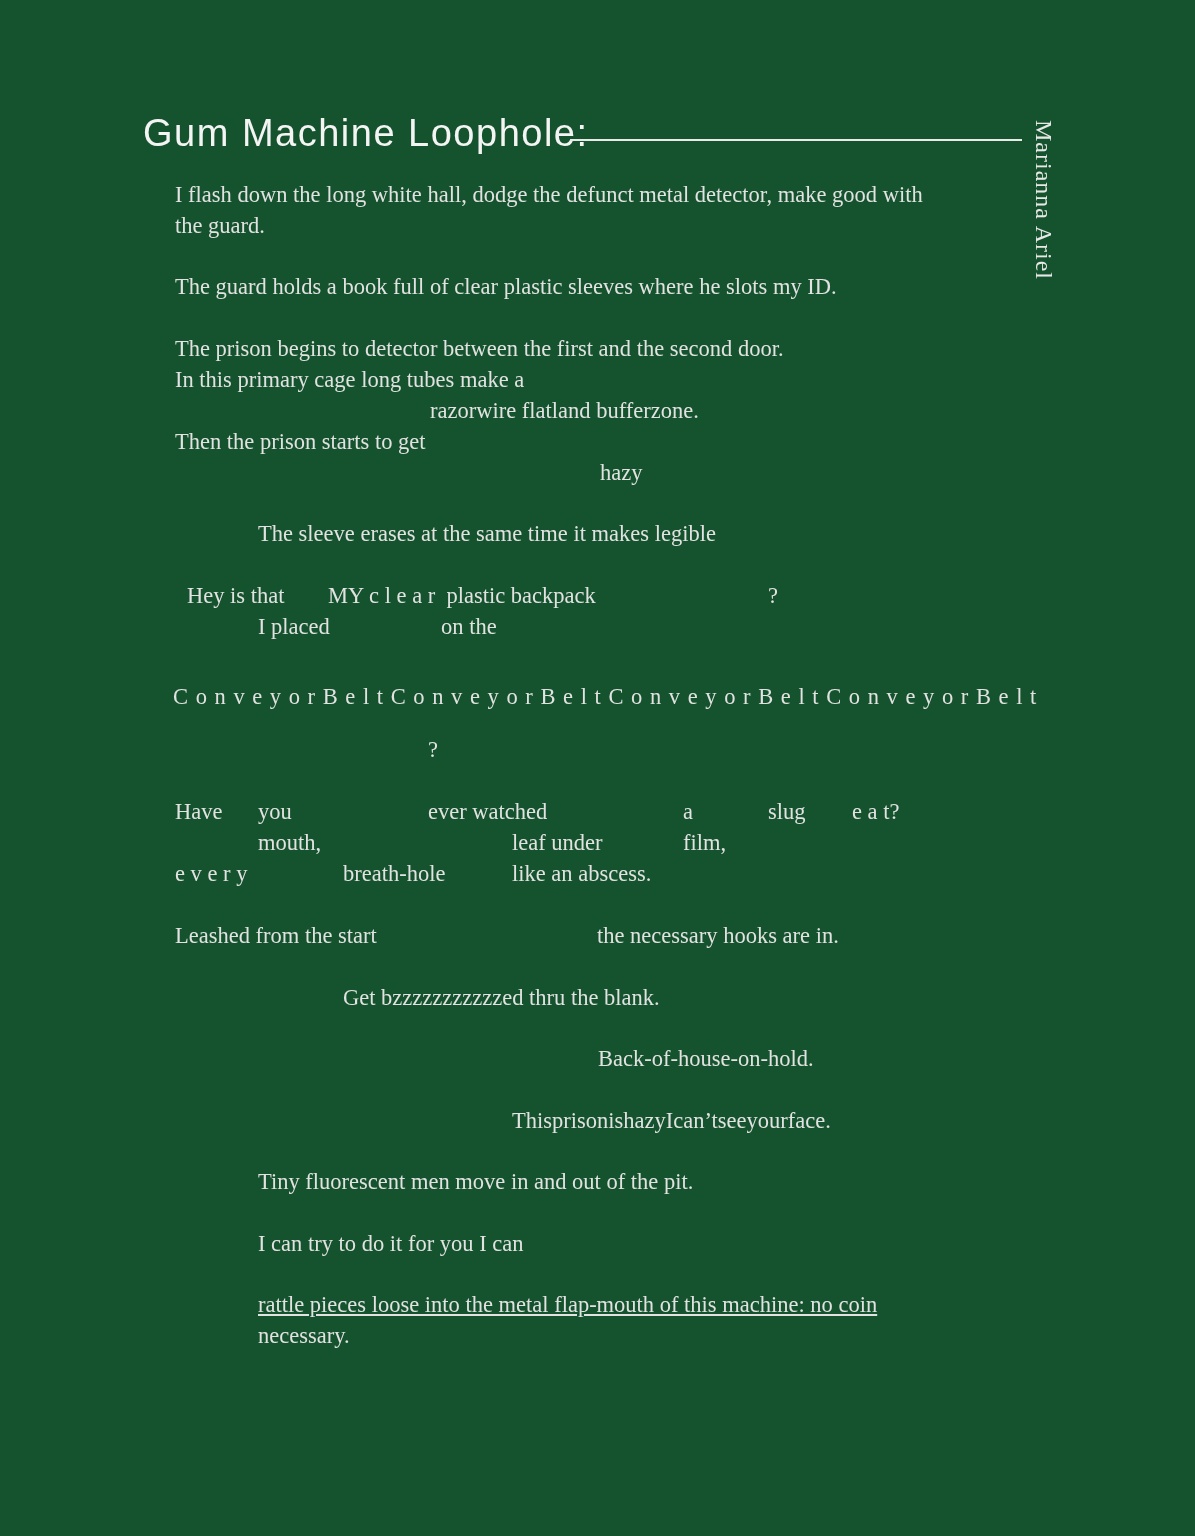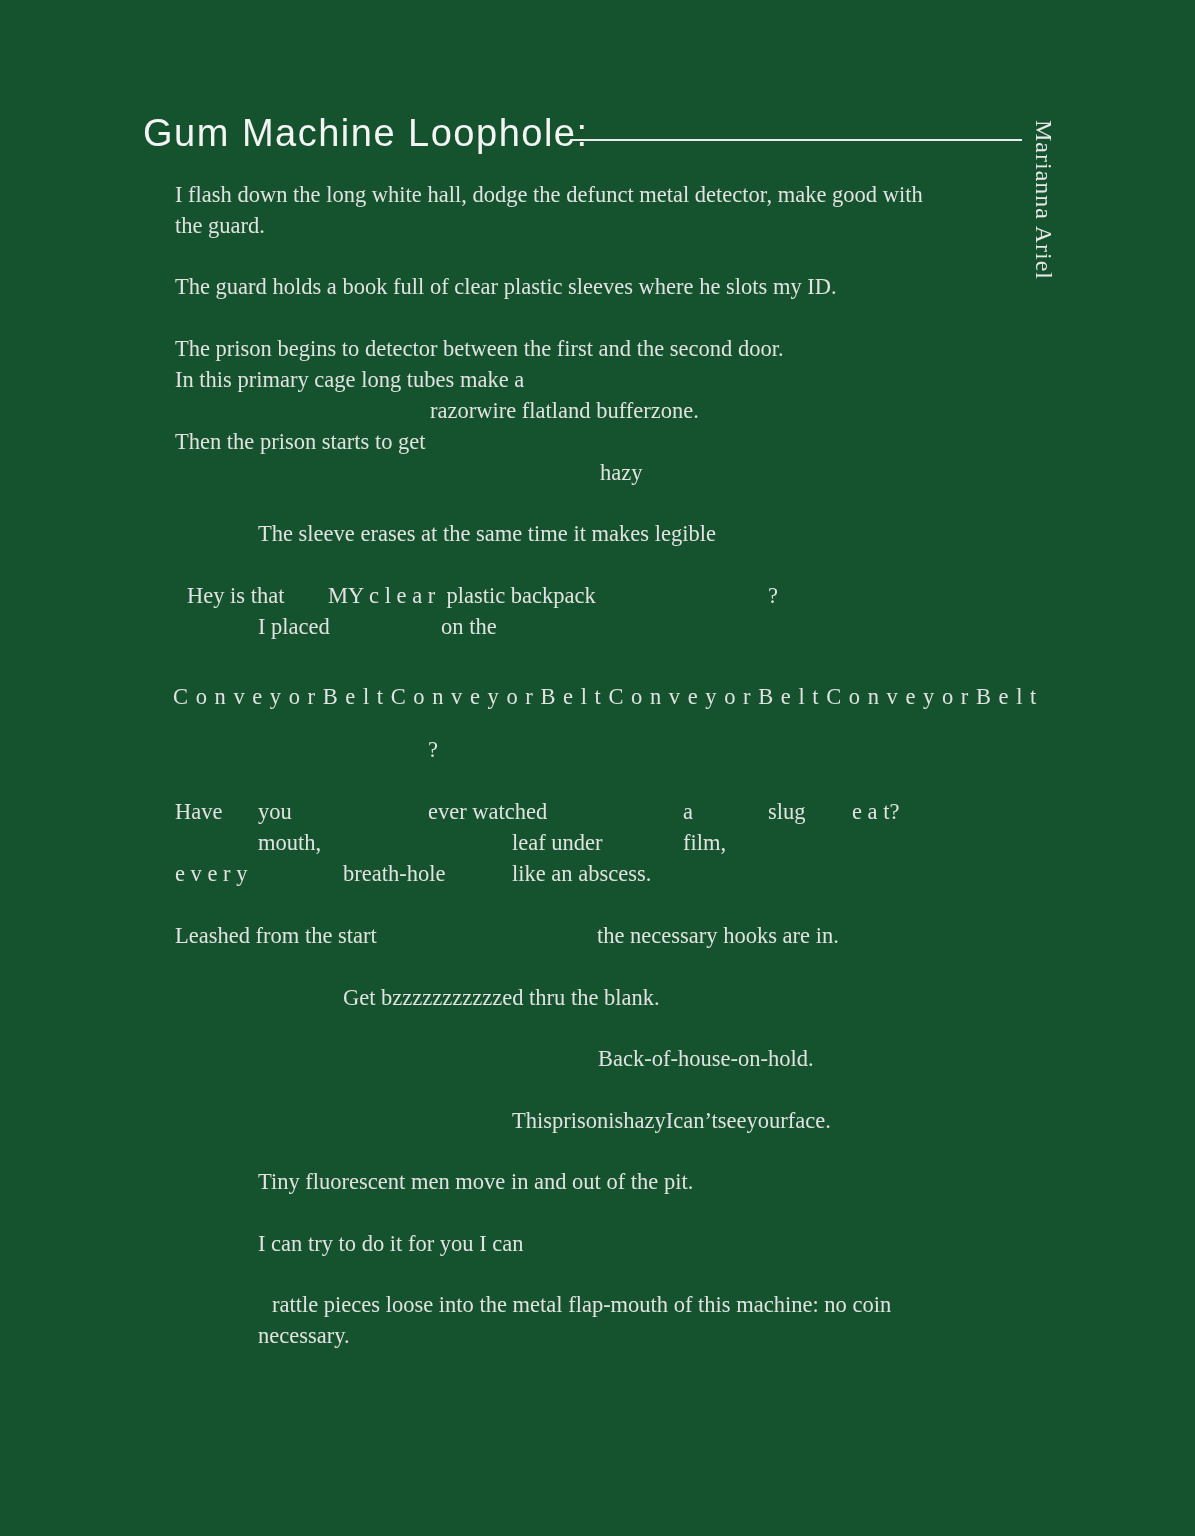--- a/index.html
+++ b/index.html
@@ -128,19 +128,19 @@
       <div class="poem-line" style="top: 1107px;">
         <span class="poem-seg" style="left: 512px;">ThisprisonishazyIcan’tseeyourface.</span>
       </div>
       <div class="poem-line" style="top: 1168px;">
         <span class="poem-seg" style="left: 258px;">Tiny fluorescent men move in and out of the pit.</span>
       </div>
       <div class="poem-line" style="top: 1230px;">
         <span class="poem-seg" style="left: 258px;">I can try to do it for you I can</span>
       </div>
       <div class="poem-line" style="top: 1291px;">
-        <span class="poem-seg" style="left: 272px;">rattle pieces loose into the metal flap-mouth of this machine: no coin</span>
+        <span class="poem-seg" style="left: 258px; text-decoration: underline;">rattle pieces loose into the metal flap-mouth of this machine: no coin</span>
       </div>
       <div class="poem-line" style="top: 1322px;">
         <span class="poem-seg" style="left: 258px;">necessary.</span>
       </div>
     </div>
 </div>
 
 </body></html>

